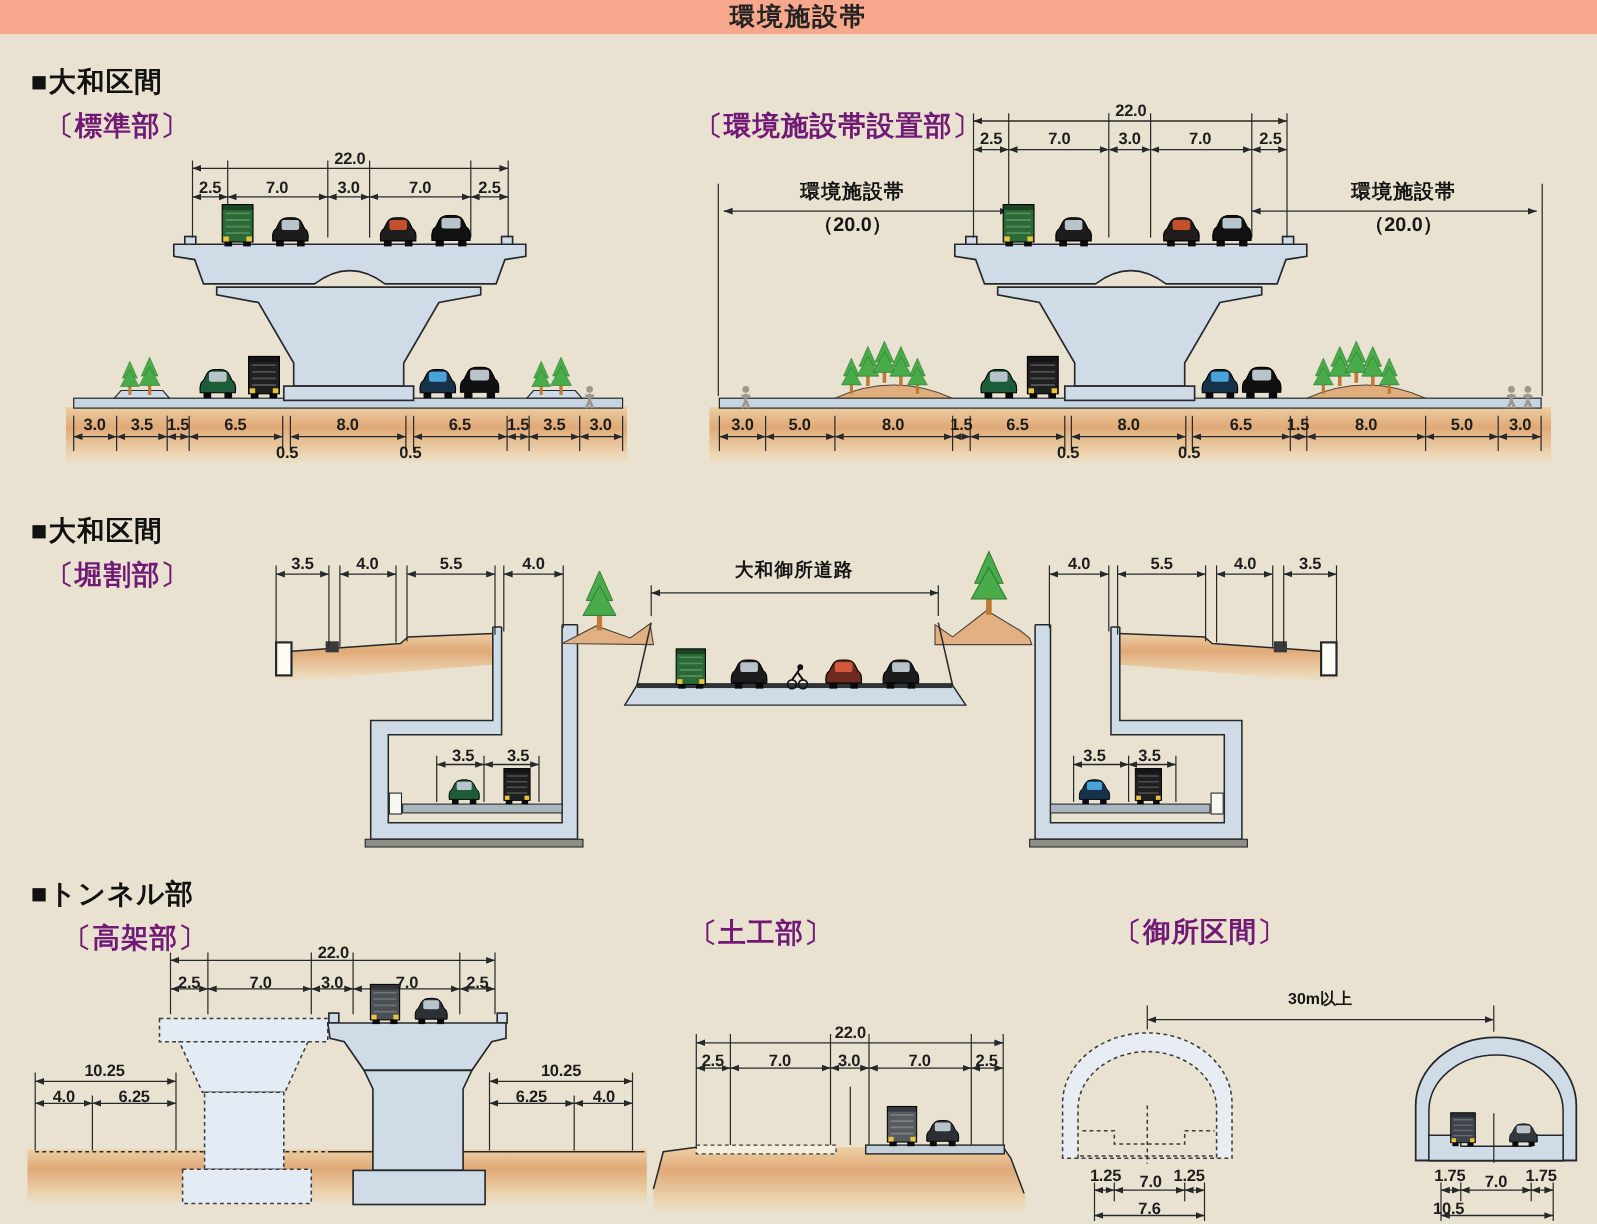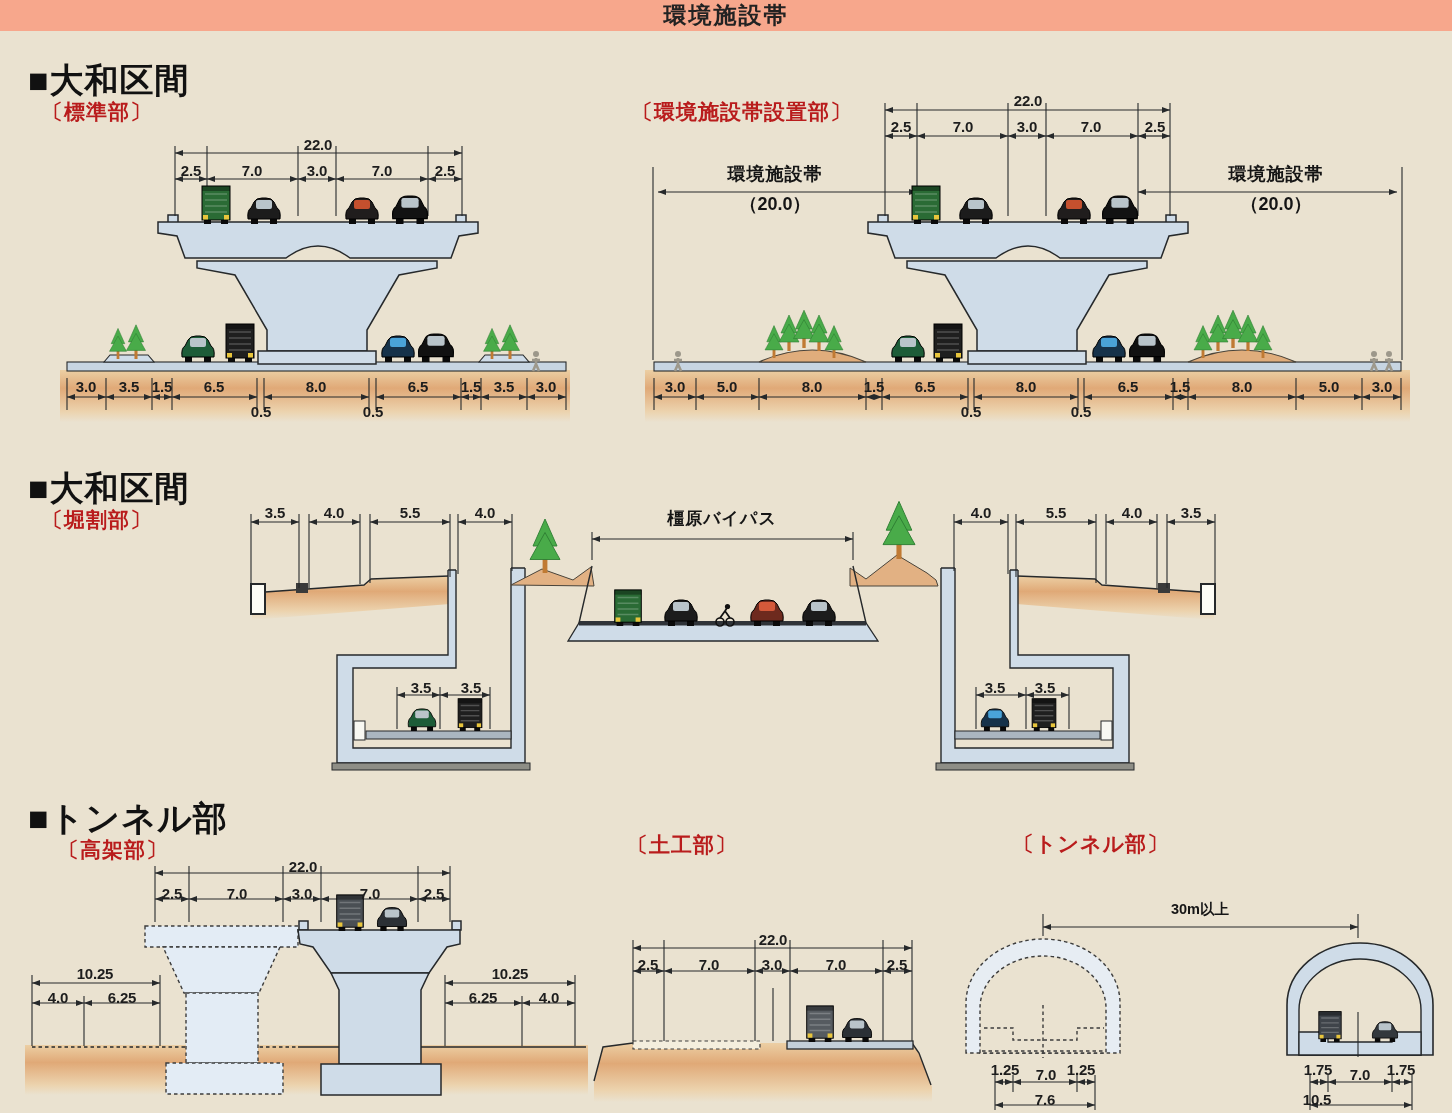--- a/index.html
+++ b/index.html
@@ -1,22 +1,22 @@
 <!DOCTYPE html>
 <html><head>
 <meta charset="utf-8">
 <style>
   html,body{margin:0;padding:0;background:#cfc8b8;}
   .stage{position:relative;width:1452px;height:1113px;overflow:hidden;
     background:var(--bg,#eae2d0);font-family:"Liberation Sans","DejaVu Sans",sans-serif;color:#1d1d1d;}
   .titlebar{position:absolute;left:0;top:0;width:100%;height:31px;background:var(--header-bg,#f7a78c);
     display:flex;align-items:center;justify-content:center;}
   .titlebar .t{font-size:23px;font-weight:700;letter-spacing:2px;color:#222;}
-  .head{position:absolute;font-weight:700;font-size:34px;color:#111;white-space:nowrap;letter-spacing:1px;}
-  .subhead{position:absolute;font-weight:600;font-size:21px;color:#b91c1c;white-space:nowrap;letter-spacing:1px;font-family:Liberation Mono, monospace;}
+  .head{position:absolute;font-weight:700;font-size:25px;color:#111;white-space:nowrap;letter-spacing:1px;}
+  .subhead{position:absolute;font-weight:600;font-size:25px;color:#701a75;white-space:nowrap;letter-spacing:1px;font-family:Liberation Mono, monospace;}
   .h-s1{left:28px;top:58px}   .sub-s1{left:42px;top:98px}
   .sub-s2{left:632px;top:98px}
   .h-s3{left:28px;top:466px}  .sub-s3{left:42px;top:506px}
   .h-s4{left:28px;top:796px}  .sub-s4{left:58px;top:836px}
   .sub-s5{left:627px;top:831px} .sub-s6{left:1013px;top:830px}
   svg.art{position:absolute;left:0;top:0;}
   #dims{position:absolute;left:0;top:0;width:100%;height:100%;pointer-events:none;}
   .dim{position:absolute;transform:translateX(-50%);font-size:15px;font-weight:700;
     letter-spacing:-0.2px;color:#1d1d1d;white-space:nowrap;line-height:1;}
   .jlabel{position:absolute;transform:translateX(-50%);font-weight:700;font-size:18px;
@@ -40,21 +40,21 @@
   </div>
 
   <div class="head h-s1">■大和区間</div>
   <div class="subhead sub-s1">〔標準部〕</div>
   <div class="subhead sub-s2">〔環境施設帯設置部〕</div>
   <div class="head h-s3">■大和区間</div>
   <div class="subhead sub-s3">〔堀割部〕</div>
   <div class="head h-s4">■トンネル部</div>
   <div class="subhead sub-s4">〔高架部〕</div>
   <div class="subhead sub-s5">〔土工部〕</div>
-  <div class="subhead sub-s6">〔トンネル部〕</div>
+  <div class="subhead sub-s6">〔御所区間〕</div>
 
   <svg class="art" width="1452" height="1113" viewBox="0 0 1452 1113">
     <defs>
       <linearGradient id="gnd" x1="0" y1="0" x2="0" y2="1">
         <stop offset="0" stop-color="#eccfa4"></stop>
         <stop offset="0.35" stop-color="#e0a977"></stop>
         <stop offset="0.8" stop-color="#ecd3ae"></stop>
         <stop offset="1" stop-color="#eae2d0"></stop>
       </linearGradient>
       <marker id="ah" viewBox="0 0 10 10" refX="10" refY="5" markerWidth="8" markerHeight="8" markerUnits="userSpaceOnUse" orient="auto-start-reverse">
@@ -400,21 +400,21 @@
       <use href="#car" transform="translate(857,1042) scale(0.9)" color="#2b3035"></use>
       <use href="#truckS" transform="translate(1330,1042) scale(0.8)" color="#3f444a"></use>
       <use href="#car" transform="translate(1385,1042) scale(0.78)" color="#33383d"></use>
     </g>
   </svg>
 
   <div class="jlabel lbl-env-left">環境施設帯</div>
   <div class="jlabel lbl-env-left-w">（20.0）</div>
   <div class="jlabel lbl-env-right">環境施設帯</div>
   <div class="jlabel lbl-env-right-w">（20.0）</div>
-  <div class="jlabel lbl-bypass">橿原バイパス</div>
+  <div class="jlabel lbl-bypass">大和御所道路</div>
   <div class="jlabel lbl-tunnel-spacing">30m以上</div>
 
   <div id="dims">
       <span class="dim" style="left: 318px; top: 137px;">22.0</span>
       <span class="dim" style="left: 191px; top: 163px;">2.5</span>
       <span class="dim" style="left: 252px; top: 163px;">7.0</span>
       <span class="dim" style="left: 317px; top: 163px;">3.0</span>
       <span class="dim" style="left: 382px; top: 163px;">7.0</span>
       <span class="dim" style="left: 445px; top: 163px;">2.5</span>
       <span class="dim" style="left: 86px; top: 379px;">3.0</span>

